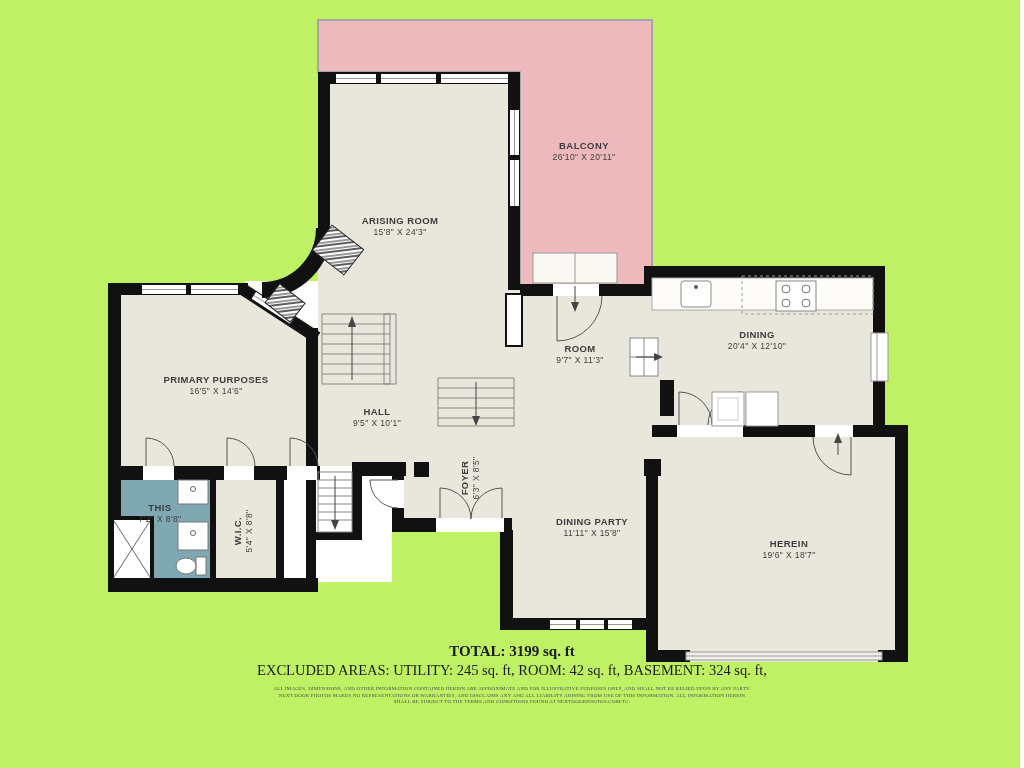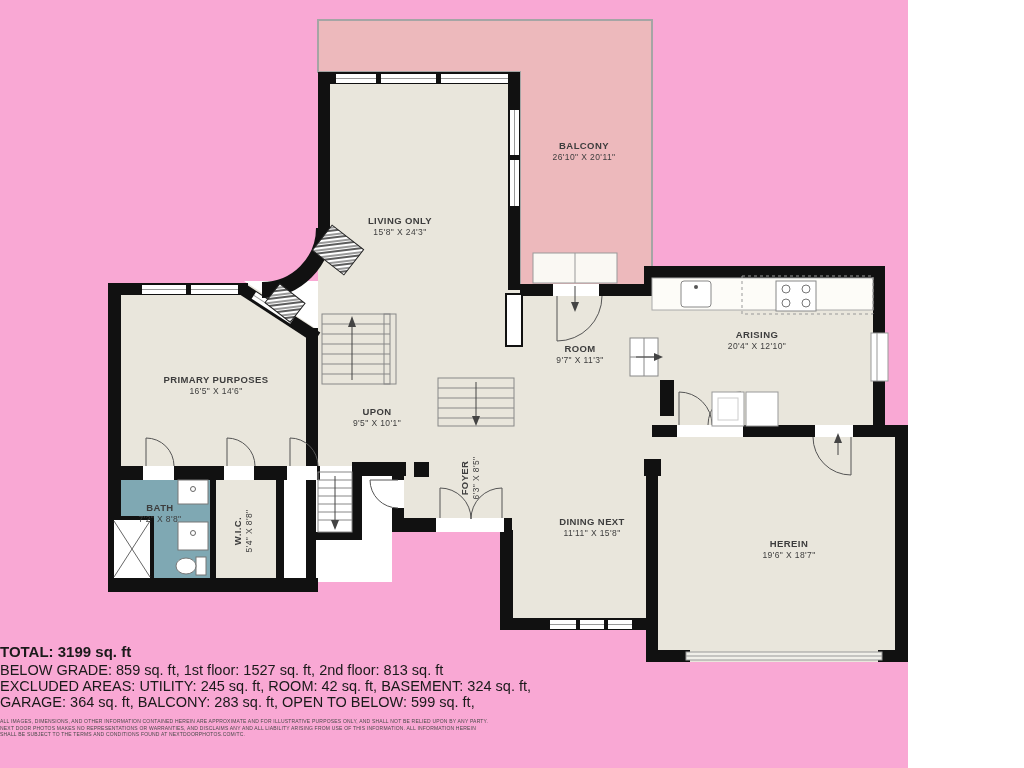--- a/index.html
+++ b/index.html
@@ -1,24 +1,24 @@
 <!DOCTYPE html>
 <html><head>
 <meta charset="utf-8">
 <style>
   html,body{margin:0;padding:0;background:#fff;}
-  #stage{position:relative;width:908px;height:768px;background:#f9a8d4;overflow:hidden;
+  #stage{position:relative;width:1020px;height:768px;background:#bef264;overflow:hidden;
          font-family:"Liberation Sans",sans-serif;}
   #plan-svg{position:absolute;left:0;top:0;}
   .room-label{position:absolute;transform:translate(-50%,-50%);text-align:center;
       color:#3d3d3d;white-space:nowrap;letter-spacing:.4px;line-height:1.25;}
   .room-label .rname{font-size:9.5px;font-weight:bold;}
   .room-label .rdims{font-size:8.5px;}
   .room-label.rot{transform:translate(-50%,-50%) rotate(-90deg);}
-  #summary{position:absolute;left:0;top:643px;width:1024px;color:#1a1a1a;}
+  #summary{position:absolute;left:0;top:643px;width:1024px;text-align:center;color:#1a1a1a;font-family:Liberation Serif, serif;}
   #summary .total{font-size:15px;font-weight:bold;margin-bottom:2px;}
   #summary .sline{font-size:14.5px;line-height:16px;}
   #disclaimer{margin-top:8px;font-size:5px;line-height:6.5px;color:#4a4a4a;letter-spacing:.2px;}
 </style>
 </head>
 <body>
 
 <div id="stage">
 
 <svg id="plan-svg" width="1024" height="768" viewBox="0 0 1024 768">
@@ -227,65 +227,63 @@
     <line x1="838" y1="455" x2="838" y2="441" stroke="#444"></line>
     <path d="M834,443 L842,443 L838,433 Z" fill="#444"></path>
   </g>
 </svg>
 
 <div class="room-label" style="left:584px;top:151px">
   <div class="rname">BALCONY</div>
   <div class="rdims">26'10" X 20'11"</div>
 </div>
 <div class="room-label" style="left:400px;top:226px">
-  <div class="rname">LIVING ONLY</div>
+  <div class="rname">ARISING ROOM</div>
   <div class="rdims">15'8" X 24'3"</div>
 </div>
 <div class="room-label" style="left:757px;top:340px">
-  <div class="rname">ARISING</div>
+  <div class="rname">DINING</div>
   <div class="rdims">20'4" X 12'10"</div>
 </div>
 <div class="room-label" style="left:580px;top:354px">
   <div class="rname">ROOM</div>
   <div class="rdims">9'7" X 11'3"</div>
 </div>
 <div class="room-label" style="left:216px;top:385px">
   <div class="rname">PRIMARY PURPOSES</div>
   <div class="rdims">16'5" X 14'6"</div>
 </div>
 <div class="room-label" style="left:377px;top:417px">
-  <div class="rname">UPON</div>
+  <div class="rname">HALL</div>
   <div class="rdims">9'5" X 10'1"</div>
 </div>
 <div class="room-label rot" style="left:470px;top:478px">
   <div class="rname">FOYER</div>
   <div class="rdims">6'3" X 8'5"</div>
 </div>
 <div class="room-label" style="left:160px;top:513px">
-  <div class="rname">BATH</div>
+  <div class="rname">THIS</div>
   <div class="rdims">7'2" X 8'8"</div>
 </div>
 <div class="room-label rot" style="left:243px;top:531px">
   <div class="rname">W.I.C.</div>
   <div class="rdims">5'4" X 8'8"</div>
 </div>
 <div class="room-label" style="left:592px;top:527px">
-  <div class="rname">DINING NEXT</div>
+  <div class="rname">DINING PARTY</div>
   <div class="rdims">11'11" X 15'8"</div>
 </div>
 <div class="room-label" style="left:789px;top:549px">
   <div class="rname">HEREIN</div>
   <div class="rdims">19'6" X 18'7"</div>
 </div>
 
 <div id="summary">
   <div class="total">TOTAL: 3199 sq. ft</div>
-  <div class="sline">BELOW GRADE: 859 sq. ft, 1st floor: 1527 sq. ft, 2nd floor: 813 sq. ft</div>
   <div class="sline">EXCLUDED AREAS: UTILITY: 245 sq. ft, ROOM: 42 sq. ft, BASEMENT: 324 sq. ft,</div>
-  <div class="sline">GARAGE: 364 sq. ft, BALCONY: 283 sq. ft, OPEN TO BELOW: 599 sq. ft,</div>
   <div id="disclaimer">
     <div>ALL IMAGES, DIMENSIONS, AND OTHER INFORMATION CONTAINED HEREIN ARE APPROXIMATE AND FOR ILLUSTRATIVE PURPOSES ONLY, AND SHALL NOT BE RELIED UPON BY ANY PARTY.</div>
     <div>NEXT DOOR PHOTOS MAKES NO REPRESENTATIONS OR WARRANTIES, AND DISCLAIMS ANY AND ALL LIABILITY ARISING FROM USE OF THIS INFORMATION. ALL INFORMATION HEREIN</div>
     <div>SHALL BE SUBJECT TO THE TERMS AND CONDITIONS FOUND AT NEXTDOORPHOTOS.COM/TC.</div>
   </div>
 </div>
 
 </div>
 
 </body></html>

